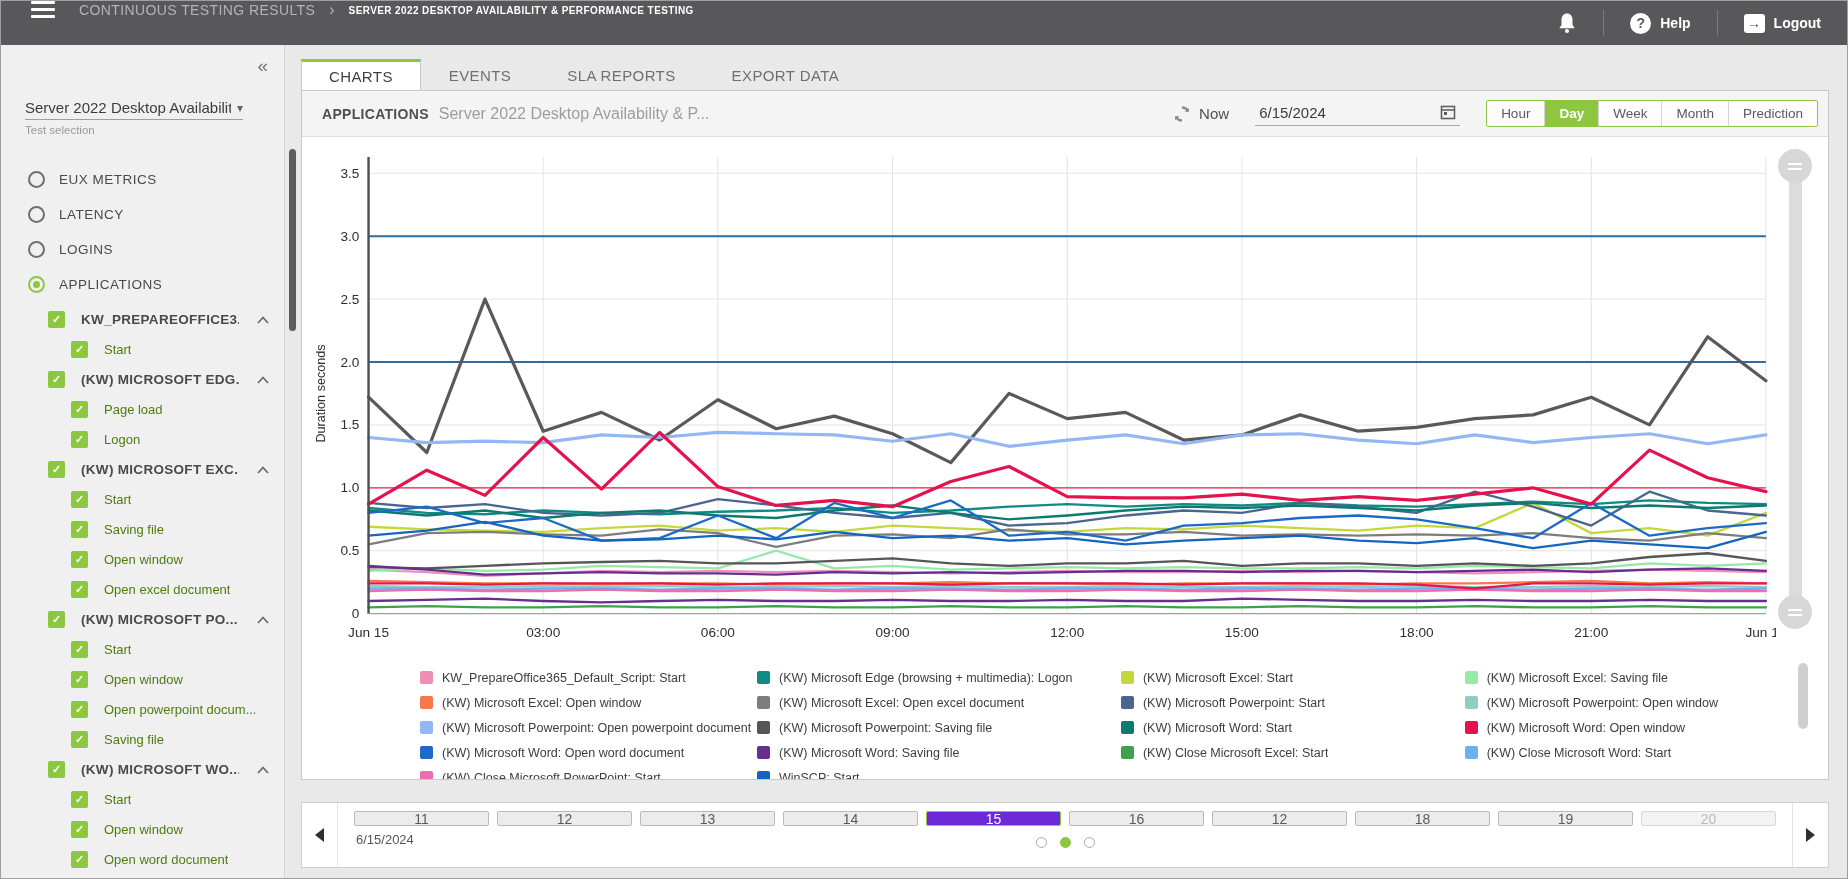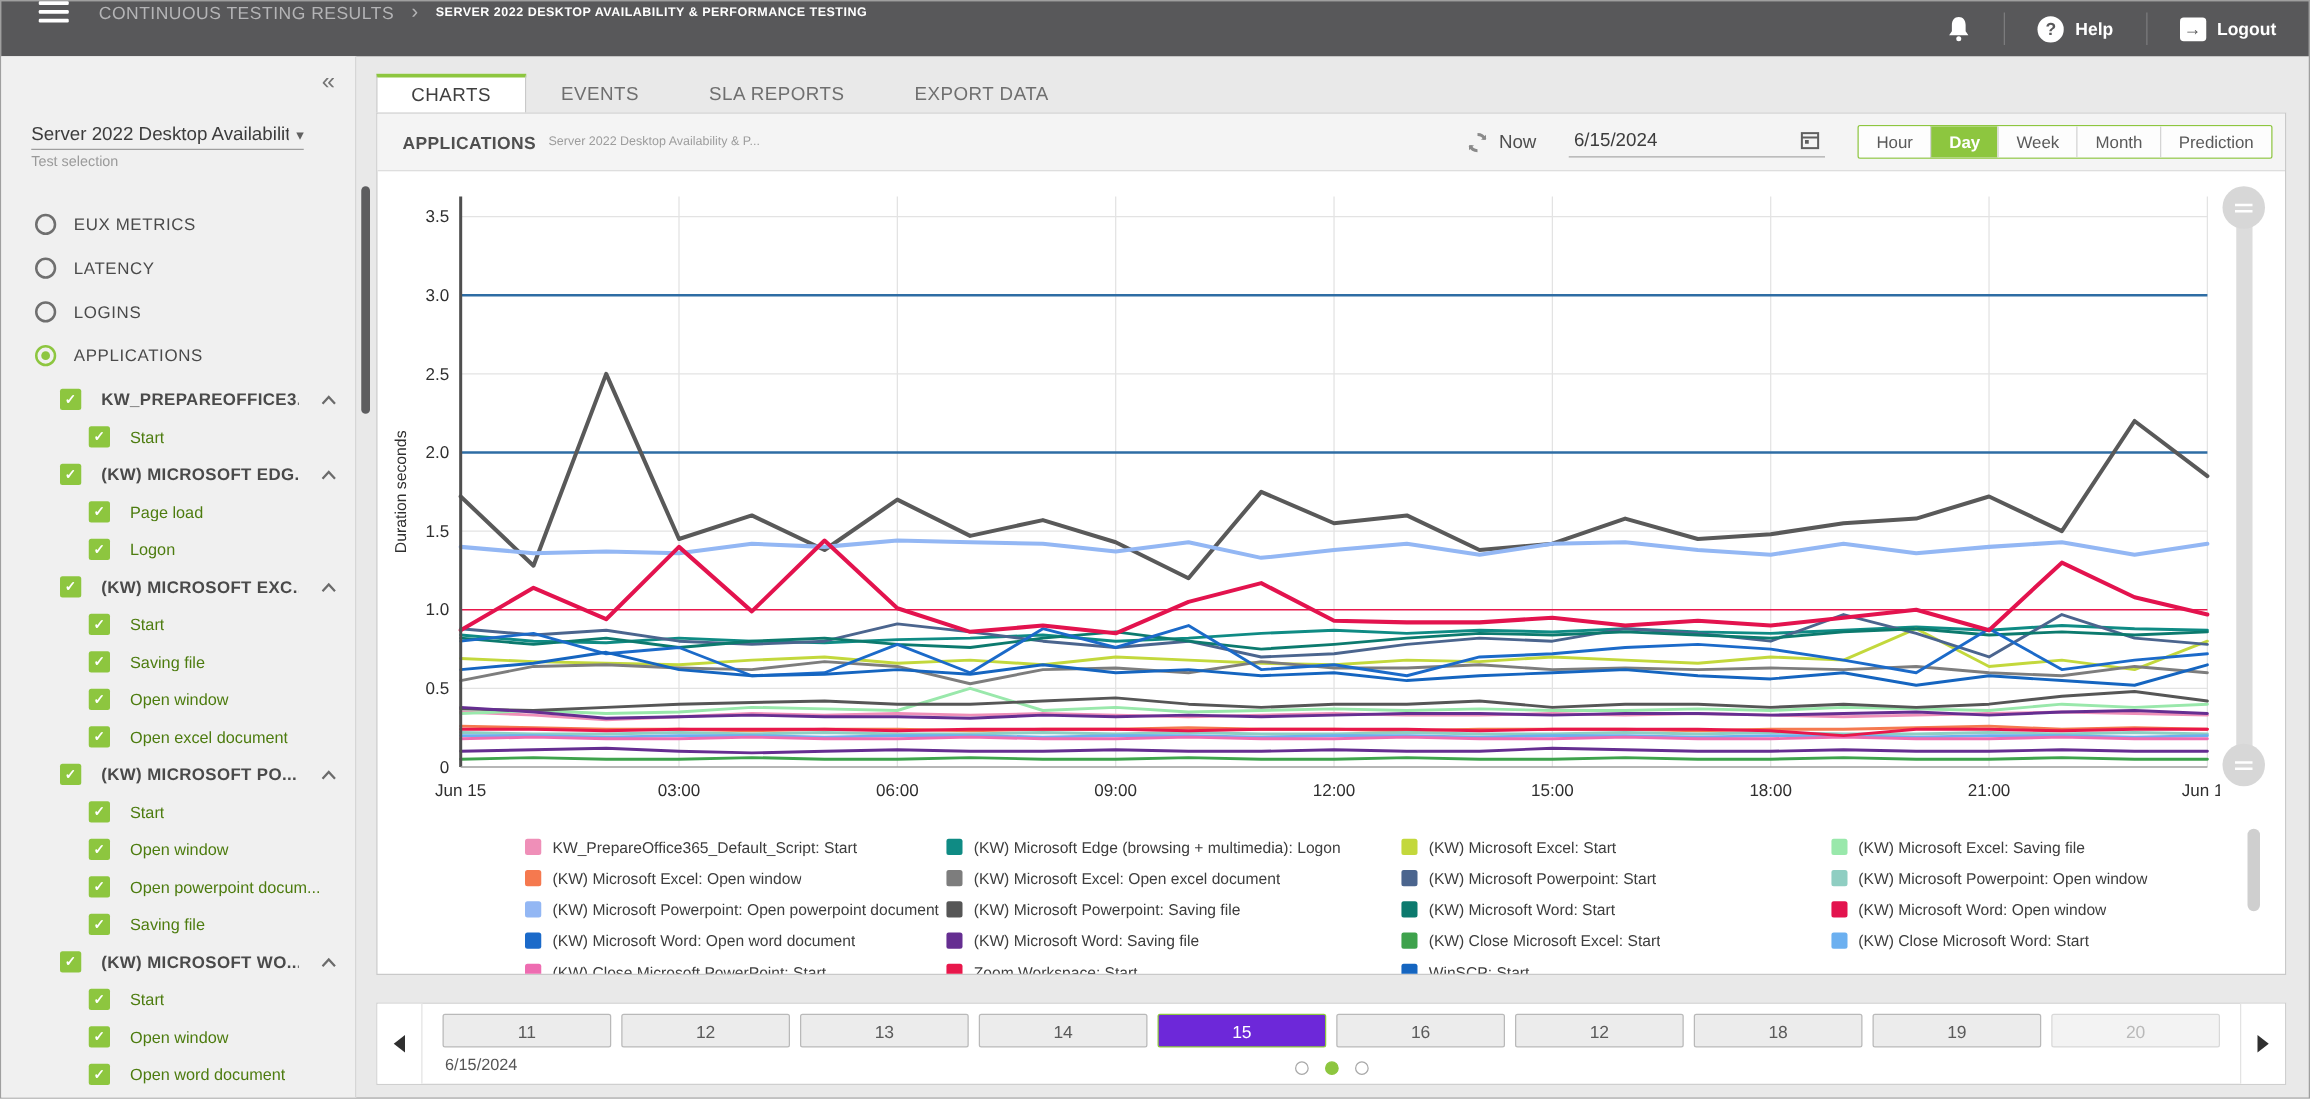--- a/index.html
+++ b/index.html
@@ -66,21 +66,21 @@
   .tab { padding:0 27px; display:flex; align-items:center; font-size:15px; letter-spacing:.4px;
     color:#6f6f6f; cursor:pointer; border:1px solid transparent; border-bottom:none; }
   .tab.active { background:#ffffff; color:#3f3f3f; border-color:#c9c9c9; border-top:3px solid #8dc63f;
     margin-bottom:-1px; }
   .panel { background:#ffffff; border:1px solid #c9c9c9; height:690px; display:flex; flex-direction:column; }
 
   
   .toolbar { height:46px; background:#f4f4f4; border-bottom:1px solid #dedede; display:flex;
     align-items:center; padding:0 10px 0 20px; flex:0 0 46px; }
   .section-label { font-size:14px; font-weight:bold; color:#4f4f4f; letter-spacing:.3px; }
-  .section-subtitle { font-size:10px; color:#9d9d9d; margin-left:10px; }
+  .section-subtitle { font-size:16px; color:#9d9d9d; margin-left:10px; }
   .toolbar-right { margin-left:auto; display:flex; align-items:center; gap:26px; }
   .now-btn { display:flex; align-items:center; gap:8px; background:none; border:none; cursor:pointer;
     font-size:15px; color:#4f4f4f; font-family:inherit; }
   .date-field { width:205px; border-bottom:1px solid #a9a9a9; display:flex; align-items:center;
     justify-content:space-between; padding:2px 4px 4px 4px; cursor:pointer; }
   .date-field .dval { font-size:15px; color:#3c3c3c; }
   .range-group { display:flex; border:1px solid #8dc63f; border-radius:2px; overflow:hidden; }
   .range-btn { padding:5px 14px; font-size:13.5px; color:#5a5a5a; background:#fdfdfd; cursor:pointer;
     border:none; border-left:1px solid #d4d4d4; font-family:inherit; }
   .range-btn:first-child { border-left:none; }
@@ -111,21 +111,21 @@
   .pager { margin-top:22px; height:66px; background:#ffffff; border:1px solid #cfcfcf; display:flex; }
   .pager-arrow { width:36px; background:#fff; border:none; cursor:pointer; display:flex;
     align-items:center; justify-content:center; }
   .pager-arrow.left { border-right:1px solid #e3e3e3; }
   .pager-arrow.right { border-left:1px solid #e3e3e3; }
   .tri { width:0; height:0; border-style:solid; }
   .tri.left  { border-width:7px 9px 7px 0; border-color:transparent #2f2f2f transparent transparent; }
   .tri.right { border-width:7px 0 7px 9px; border-color:transparent transparent transparent #2f2f2f; }
   .pager-main { flex:1; padding:8px 16px 0 16px; display:flex; flex-direction:column; }
   .day-buttons { display:flex; gap:8px; }
-  .day-btn { flex:1; height:27px; background:#ececec; border:1px solid #b9b9b9; border-radius:2px;
+  .day-btn { flex:1; height:15px; background:#ececec; border:1px solid #b9b9b9; border-radius:2px;
     font-size:14px; color:#5a5a5a; cursor:pointer; font-family:inherit; display:flex;
     align-items:center; justify-content:center; }
   .day-btn.active { background:#6d28d9; border-color:#8dc63f; color:#fff; }
   .day-btn.disabled { background:#f3f3f3; border-color:#d8d8d8; color:#b9b9b9; cursor:default; }
   .pager-footer { position:relative; height:26px; display:flex; align-items:center; }
   .pager-date { font-size:13px; color:#555; position:absolute; left:2px; top:6px; }
   .dots { margin:6px auto 0 auto; display:flex; gap:13px; }
   .dot { width:11px; height:11px; border-radius:50%; border:1px solid #a9a9a9; background:#fff; cursor:pointer; }
   .dot.active { background:#8dc63f; border-color:#8dc63f; }
 </style>
@@ -473,24 +473,20 @@
               </div>
               <div class="legend-item">
                 <span class="swatch" style="background: rgb(108, 176, 240);"></span>
                 <span class="legend-label">(KW) Close Microsoft Word: Start</span>
               </div>
               <div class="legend-item">
                 <span class="swatch" style="background: rgb(238, 108, 177);"></span>
                 <span class="legend-label">(KW) Close Microsoft PowerPoint: Start</span>
               </div>
               <div class="legend-item">
-                <span class="swatch" style="background: rgb(232, 23, 75);"></span>
-                <span class="legend-label">Zoom Workspace: Start</span>
-              </div>
-              <div class="legend-item">
                 <span class="swatch" style="background: rgb(21, 101, 192);"></span>
                 <span class="legend-label">WinSCP: Start</span>
               </div>
             </div>
           <div class="legend-scrollbar">
               <div class="thumb"></div>
             </div>
         </div>
       </section>
 

